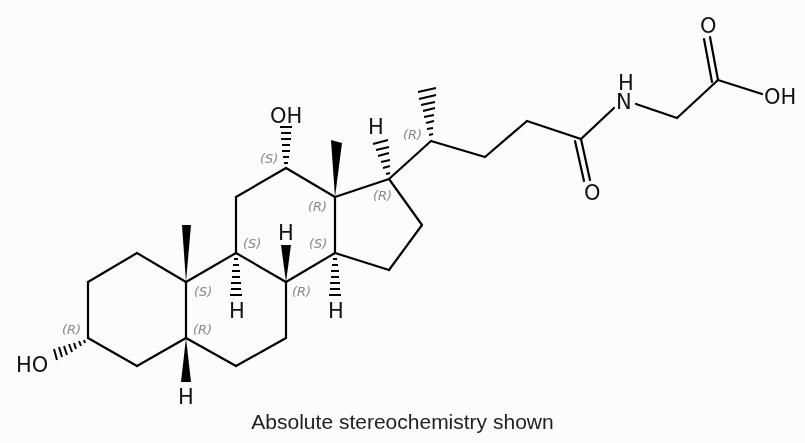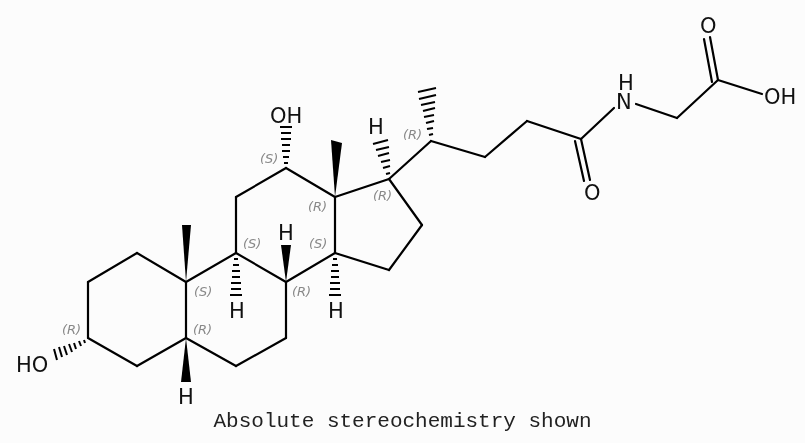--- a/index.html
+++ b/index.html
@@ -1,20 +1,20 @@
 <!DOCTYPE html>
 <html><head>
 <meta charset="utf-8">
 <style>
   html, body { margin: 0; padding: 0; background: #fcfcfc; }
   body { width: 805px; height: 443px; overflow: hidden; position: relative; font-family: "Liberation Sans", sans-serif; }
   #canvas { position: absolute; left: 0; top: 0; }
   .atom { font-family: "DejaVu Sans", sans-serif; font-size: 21px; fill: #111; }
   .stereo { font-family: "DejaVu Sans", sans-serif; font-size: 13px; font-style: italic; fill: #888; }
-  .caption { position: absolute; left: 0; width: 805px; top: 410px; text-align: center; font-size: 21px; color: #222; font-family: Liberation Mono, monospace; }
+  .caption { position: absolute; left: 0; width: 805px; top: 410px; text-align: center; font-size: 21px; color: #222; font-family: Liberation Sans, sans-serif; }
 </style>
 </head>
 <body>
 
 <svg id="canvas" width="805" height="443" viewBox="0 0 805 443" xmlns="http://www.w3.org/2000/svg">
   <g stroke="#000" stroke-width="2.2" fill="none" stroke-linecap="round" stroke-linejoin="round">
 
     <line x1="137" y1="253" x2="88" y2="282"></line>
     <line x1="88" y1="282" x2="88" y2="338"></line>
     <line x1="88" y1="338" x2="137" y2="366"></line>

